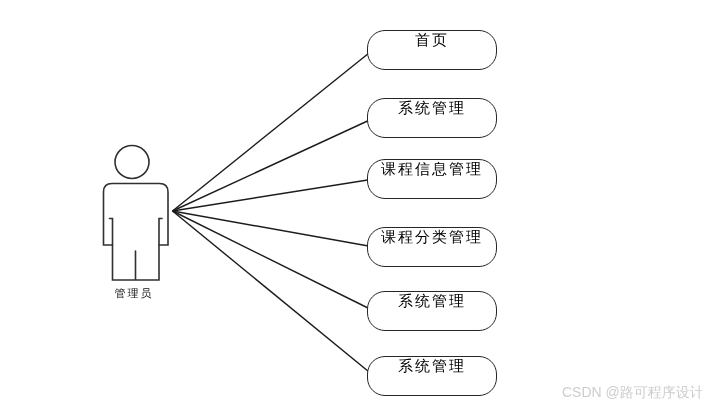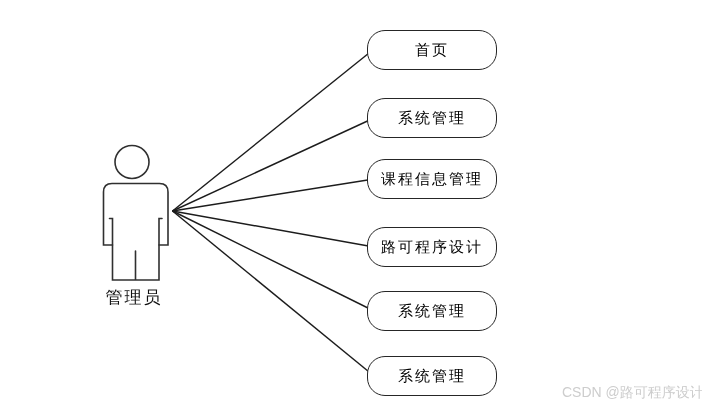--- a/index.html
+++ b/index.html
@@ -24,21 +24,20 @@
   .usecase-node {
     position: absolute;
     left: 367px;
     width: 130px;
     height: 40px;
     box-sizing: border-box;
     background: #ffffff;
     border: 1.5px solid #262626;
     border-radius: 18px;
     display: flex;
-    align-items: center;
     justify-content: center;
     z-index: 2;
   }
   .usecase-node span {
     font-size: 15px;
     color: #000000;
     letter-spacing: 2px;
     white-space: nowrap;
   }
   .node-1 { top: 30px; }
@@ -46,21 +45,21 @@
   .node-3 { top: 159px; }
   .node-4 { top: 227px; }
   .node-5 { top: 291px; }
   .node-6 { top: 356px; }
   .actor-label {
     position: absolute;
     left: 97px;
     top: 286px;
     width: 74px;
     text-align: center;
-    font-size: 17px;
+    font-size: 11px;
     letter-spacing: 2px;
     color: #111111;
     z-index: 2;
     white-space: nowrap;
   }
   .watermark {
     position: absolute;
     left: 562px;
     top: 384px;
     font-size: 14px;
@@ -95,21 +94,21 @@
   <div class="usecase-node node-1">
     <span>首页</span>
   </div>
   <div class="usecase-node node-2">
     <span>系统管理</span>
   </div>
   <div class="usecase-node node-3">
     <span>课程信息管理</span>
   </div>
   <div class="usecase-node node-4">
-    <span>路可程序设计</span>
+    <span>课程分类管理</span>
   </div>
   <div class="usecase-node node-5">
     <span>系统管理</span>
   </div>
   <div class="usecase-node node-6">
     <span>系统管理</span>
   </div>
 
   <div class="actor-label">管理员</div>
 

